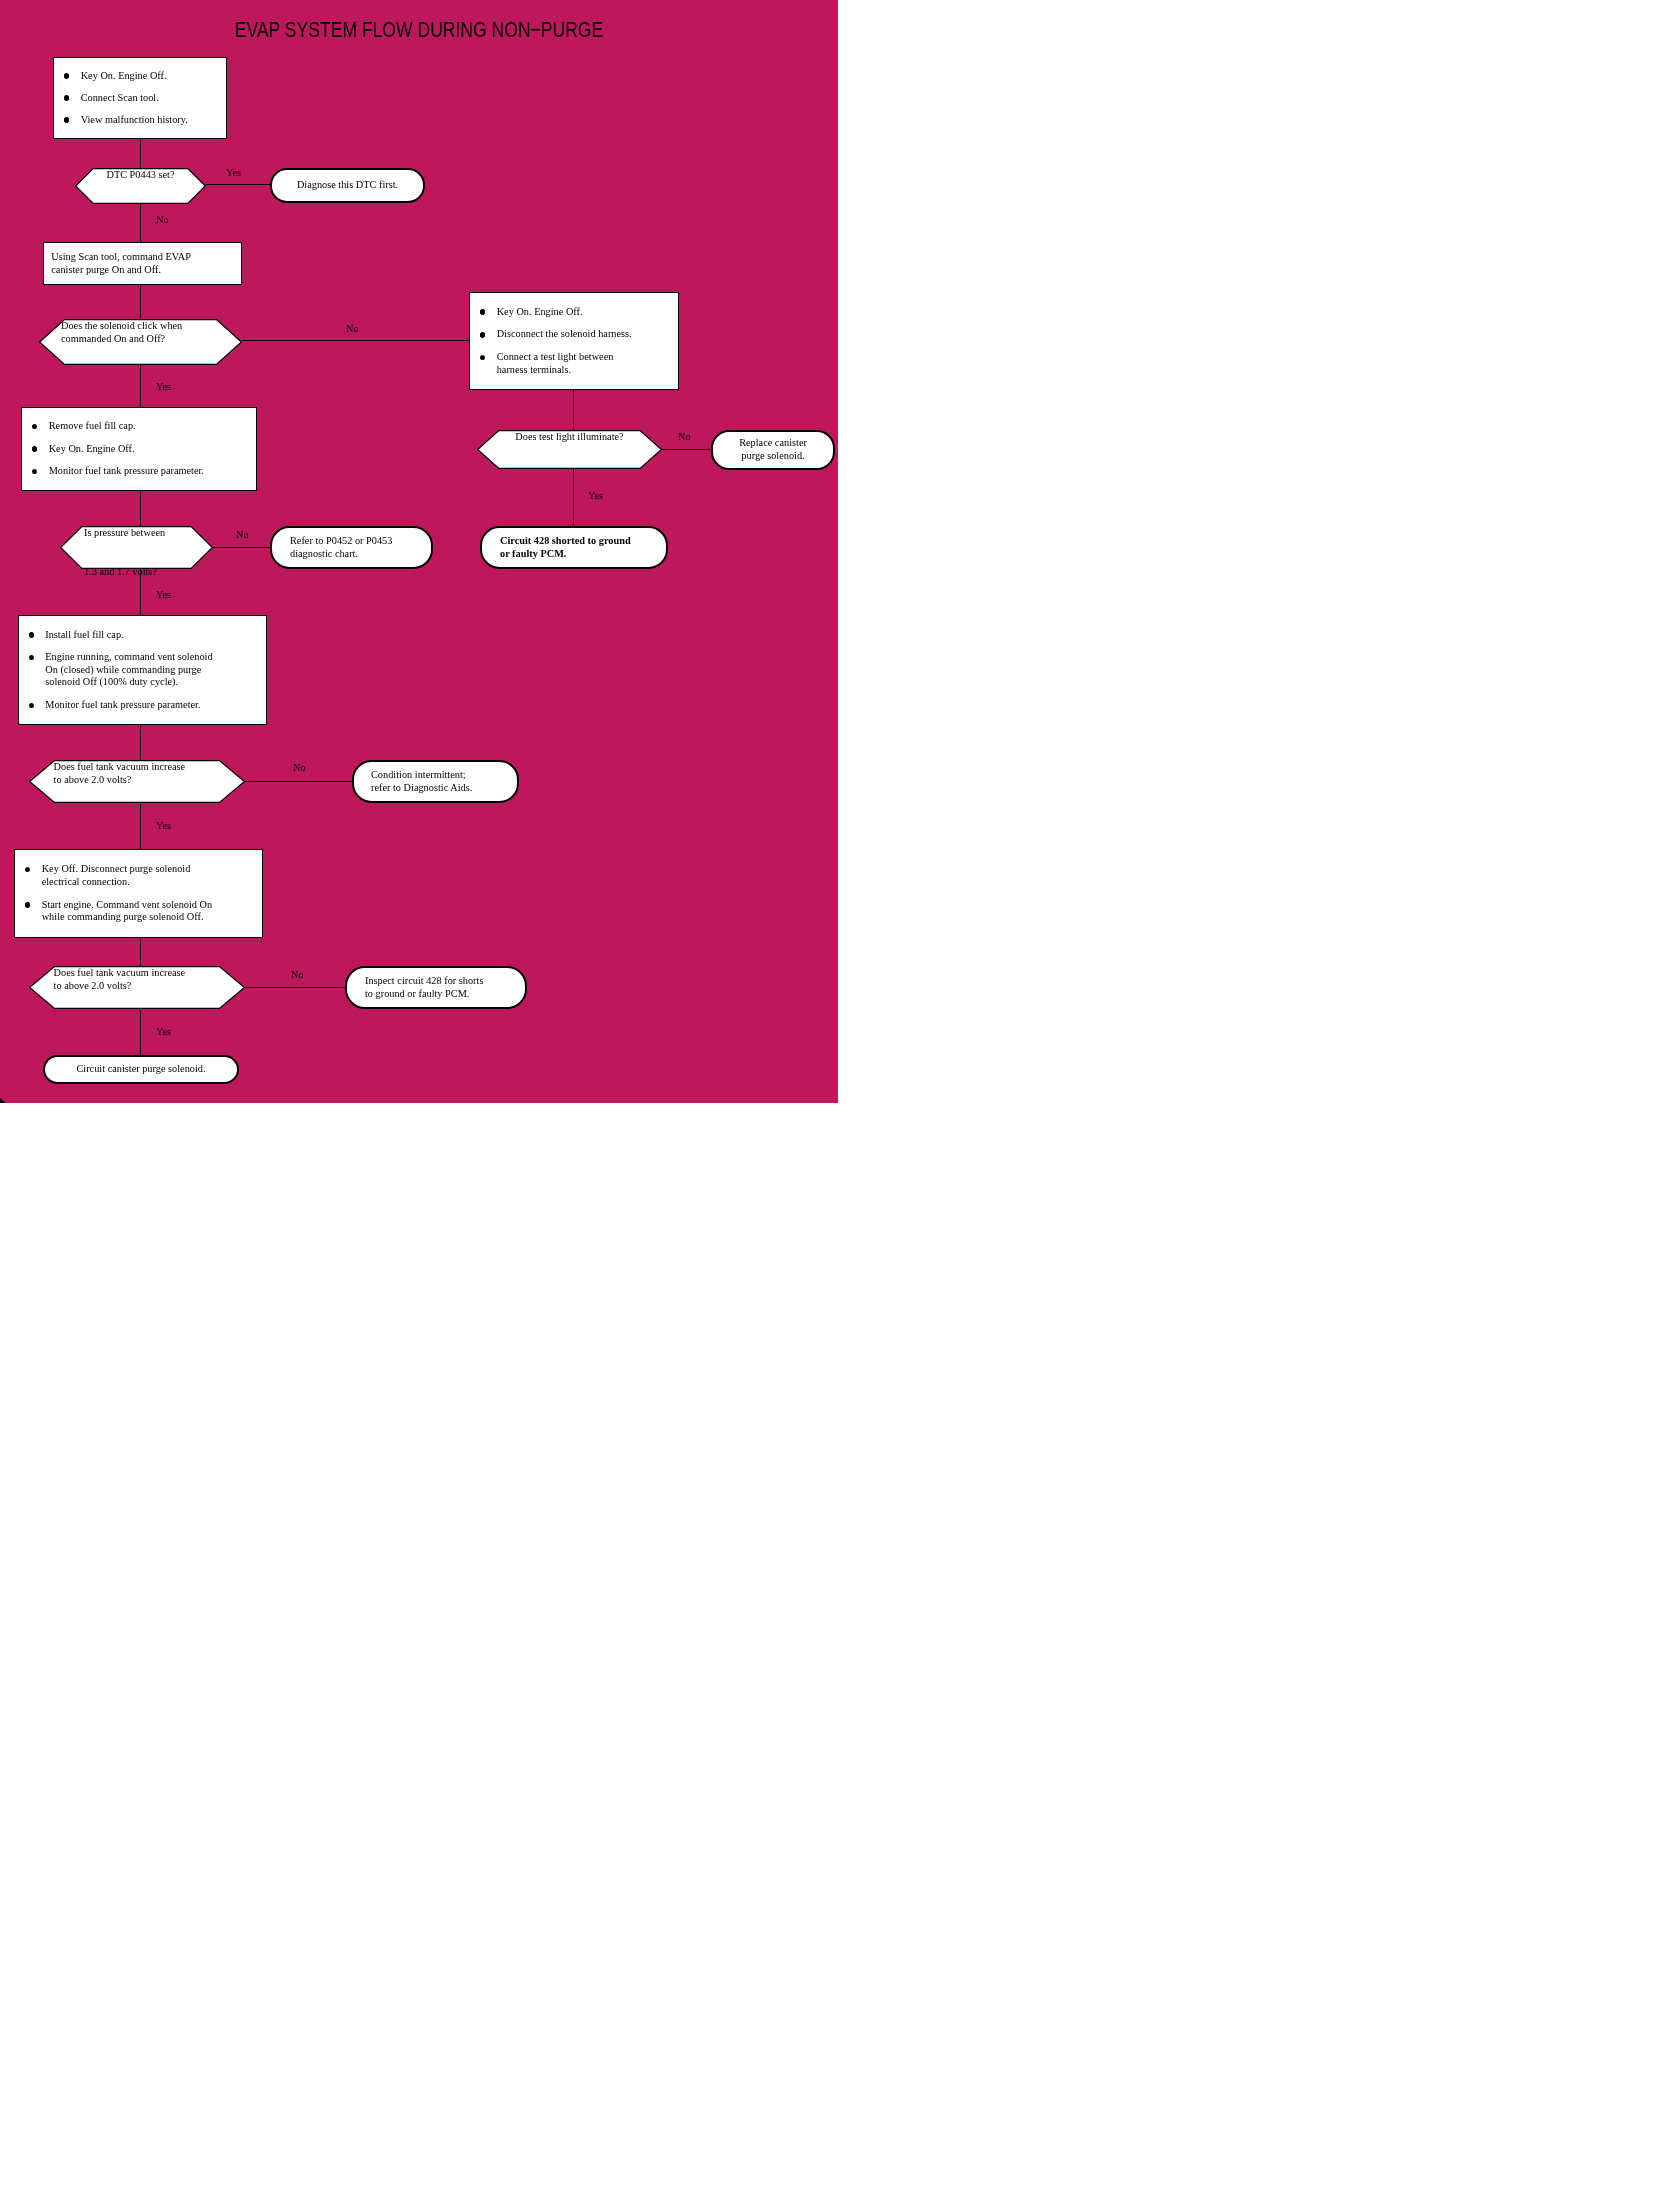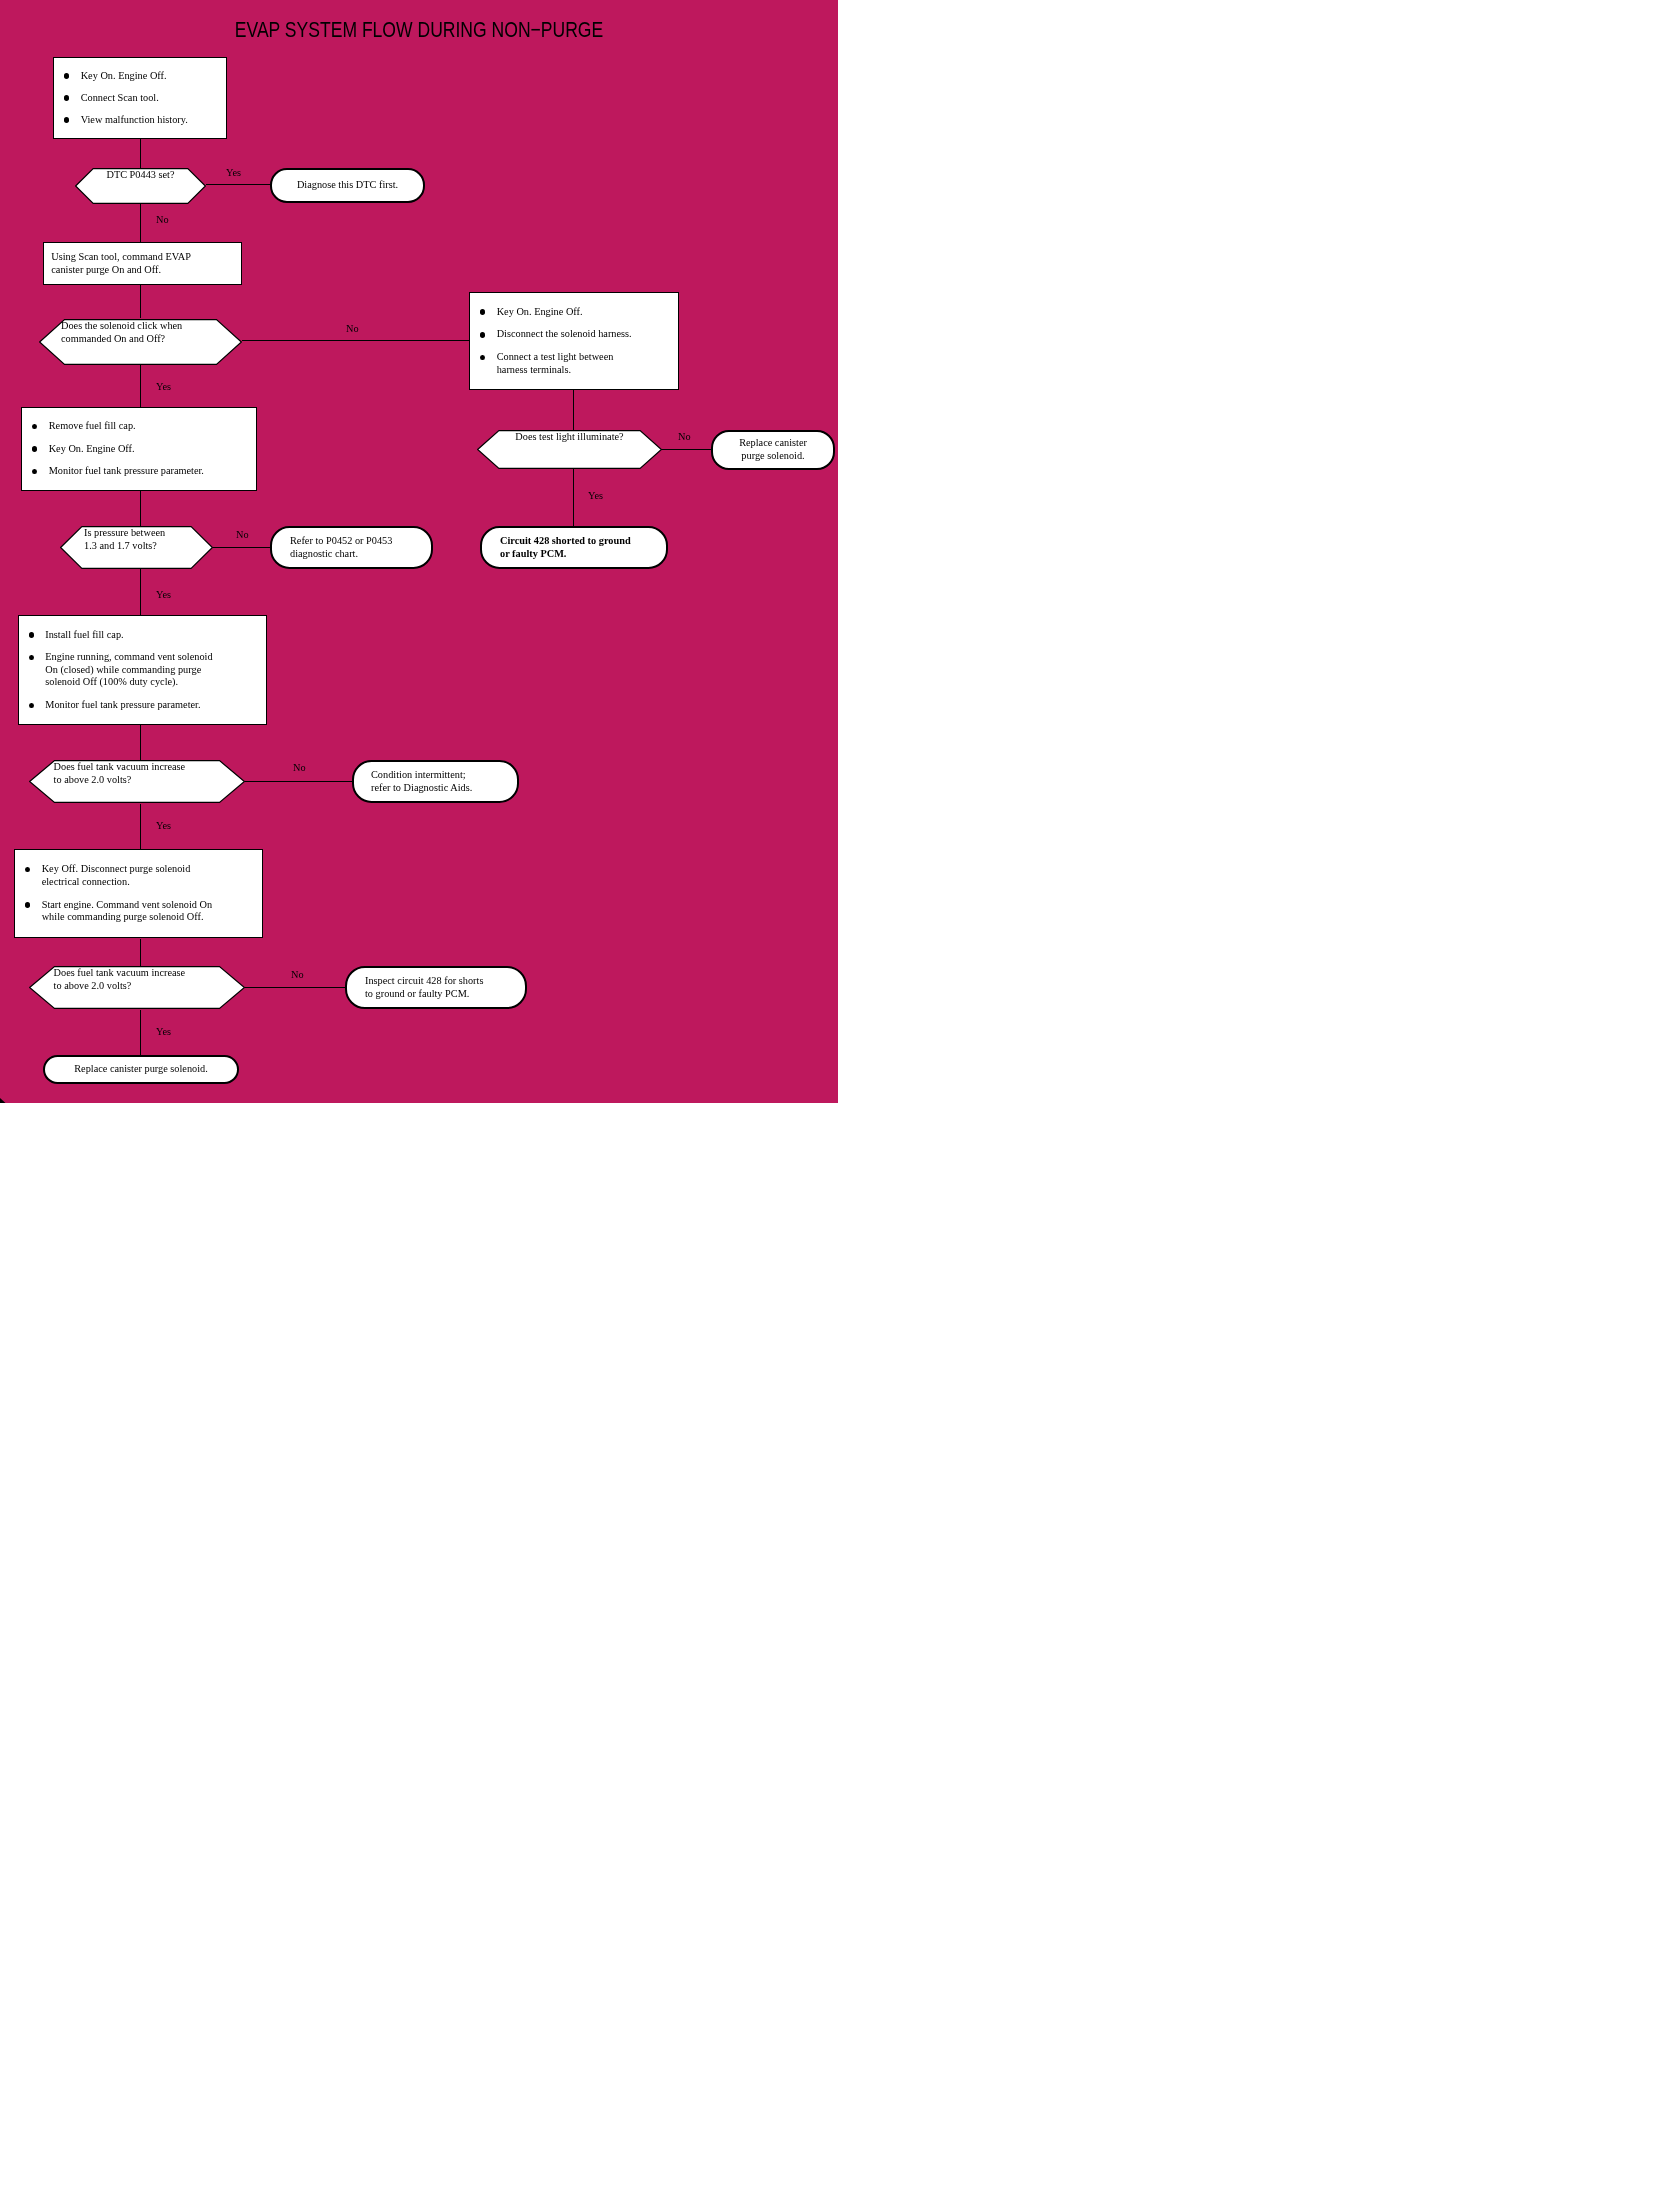--- a/index.html
+++ b/index.html
@@ -171,21 +171,21 @@
 
   <div class="node stadium" style="left:480px;top:526px;width:188px;height:43px;border-radius:19.5px;padding-left:18px;font-weight:bold;">
     <span class="tline">Circuit 428 shorted to ground</span>
     <span class="tline">or faulty PCM.</span>
   </div>
 
   <div class="node hex" style="left:60px;top:526px;width:153px;height:43px;">
     <svg class="hex-svg" viewBox="0 0 252 70" preserveAspectRatio="none">
         <polygon points="1,35 36,1 216,1 251,35 216,69 36,69"></polygon>
       </svg>
-    <div class="hex-text" style="padding-left:24px;">
+    <div class="hex-text" style="padding-left:24px;gap:26px;">
       <span class="tline">Is pressure between</span>
       <span class="tline">1.3 and 1.7 volts?</span>
     </div>
   </div>
 
   <div class="node stadium" style="left:270px;top:526px;width:163px;height:43px;border-radius:19.5px;padding-left:18px;">
     <span class="tline">Refer to P0452 or P0453</span>
     <span class="tline">diagnostic chart.</span>
   </div>
 
@@ -243,19 +243,19 @@
       <span class="tline">to above 2.0 volts?</span>
     </div>
   </div>
 
   <div class="node stadium" style="left:345px;top:966px;width:182px;height:43px;border-radius:20px;padding-left:18px;">
     <span class="tline">Inspect circuit 428 for shorts</span>
     <span class="tline">to ground or faulty PCM.</span>
   </div>
 
   <div class="node stadium center" style="left:43px;top:1055px;width:196px;height:29px;border-radius:14.6px;">
-    <span class="tline">Replace canister purge solenoid.</span>
+    <span class="tline">Circuit canister purge solenoid.</span>
   </div>
 
   <div id="edge-artifact"></div>
 
 </div>
 
 
 </body></html>

